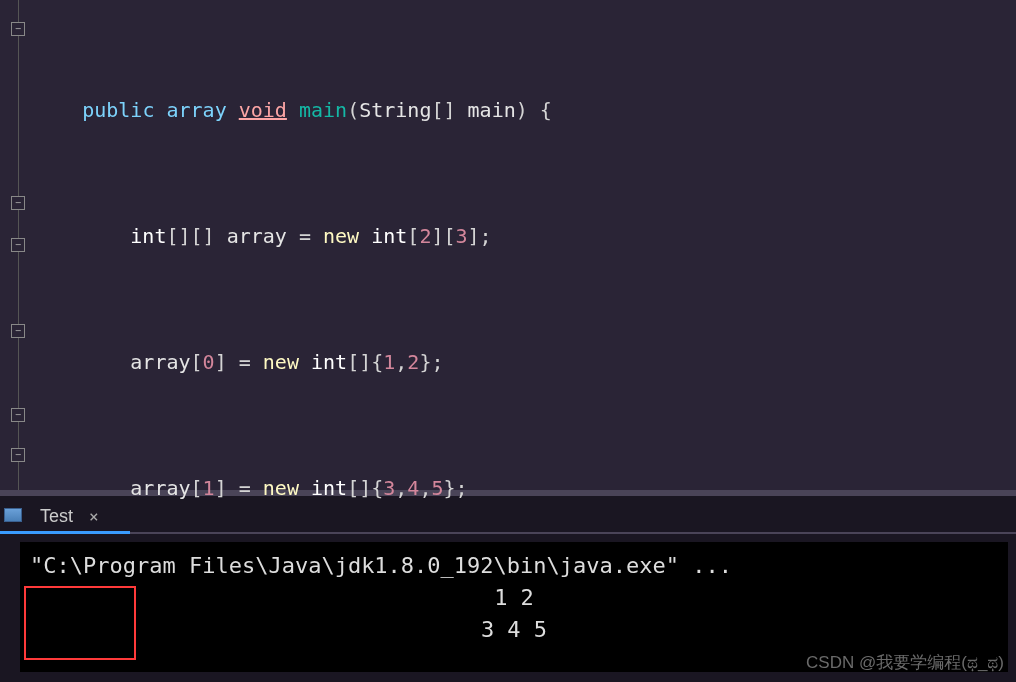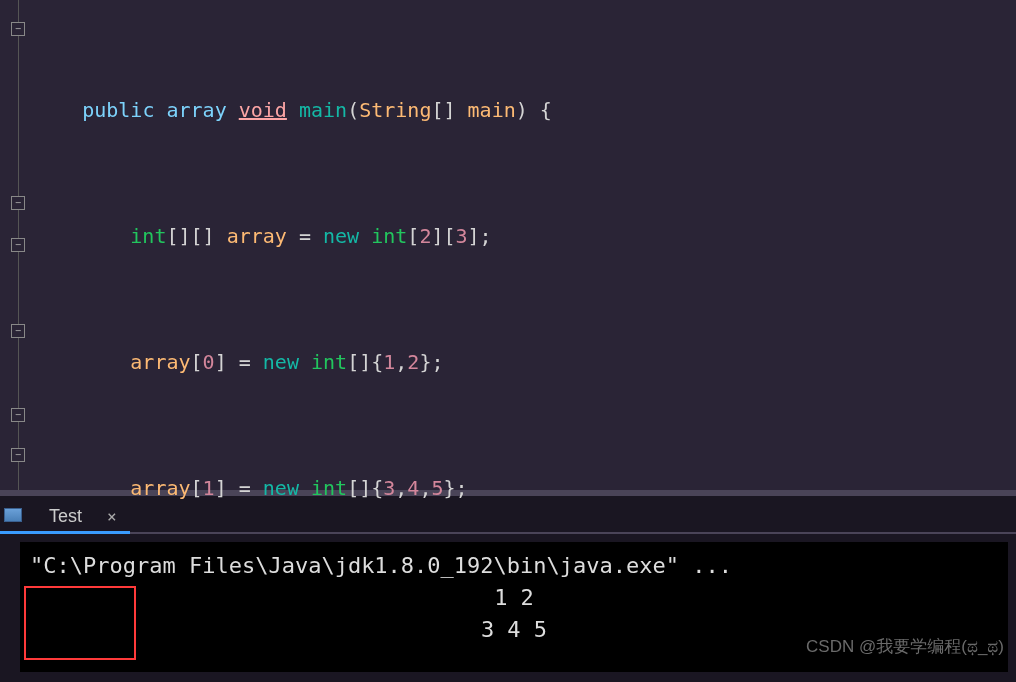--- a/index.html
+++ b/index.html
@@ -53,44 +53,44 @@
     white-space: pre;
     position: relative;
   }
   .code-line {
     display: block;
     height: 42px;
     padding-left: 4px;
   }
   .kw { color: #7dd3fc; }
   .kw-void { color: #fca5a5; text-decoration: underline; }
-  .kw-new { color: #14b8a6; }
-  .type { color: #22c55e; }
+  .kw-new { color: #fef9c3; }
+  .type { color: #ffffff; }
   .fn-def { color: #14b8a6; }
   .num { color: #d3869b; }
   .op { color: #d4d4d4; }
   .punc { color: #d4d4d4; }
-  .var { color: #fdba74; }
+  .var { color: #e5e5e5; }
   .field { color: #d3869b; font-style: italic; }
   .hl { background: #7a5c2e; }
   .underline { text-decoration: underline; text-decoration-color: #888; text-underline-offset: 3px; }
   .panel-divider {
     height: 6px;
     background: #4a4458;
   }
   .run-panel {
     background: #1a1622;
     height: 186px;
     color: #d4d4d4;
   }
   .run-tabs {
     display: flex;
     align-items: center;
     padding: 4px 4px 0 4px;
-    gap: 17px;
+    gap: 8px;
     height: 38px;
     border-bottom: 2px solid #4a4458;
   }
   .run-icon {
     width: 18px;
     height: 14px;
     background: linear-gradient(#6aa0d8,#4a80b8);
     border: 1px solid #3a6090;
     position: relative;
     top: -1px;
@@ -138,21 +138,21 @@
     width: 112px;
     height: 74px;
   }
   .output-line {
     white-space: pre;
     text-align: center;
   }
   .watermark {
     position: absolute;
     right: 12px;
-    bottom: 24px;
+    bottom: 8px;
     color: #6a6a6a;
     font-family: "Microsoft YaHei", sans-serif;
     font-size: 17px;
   }
 </style>
 </head>
 <body>
 
 <div class="editor-area">
   <div class="gutter">

